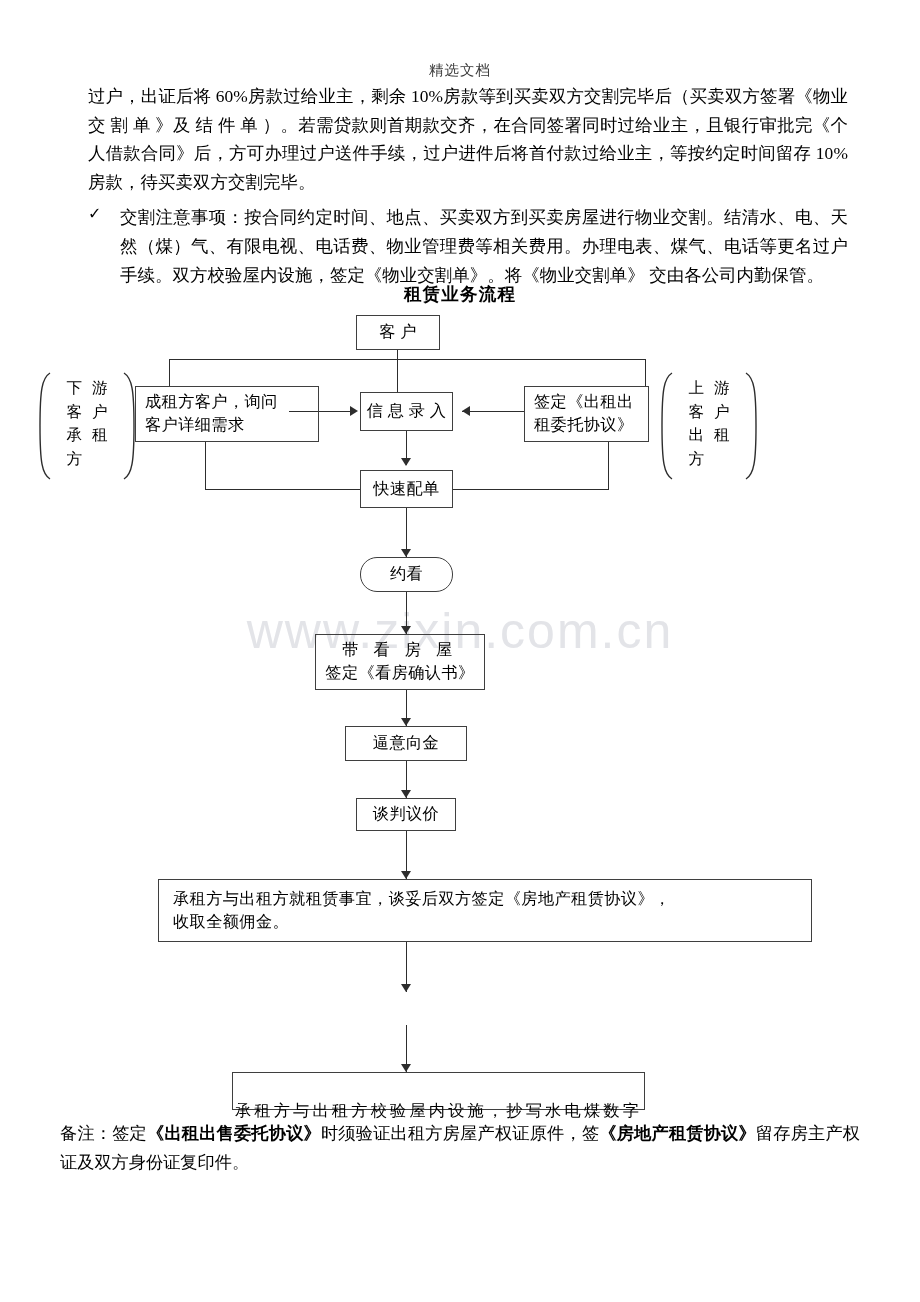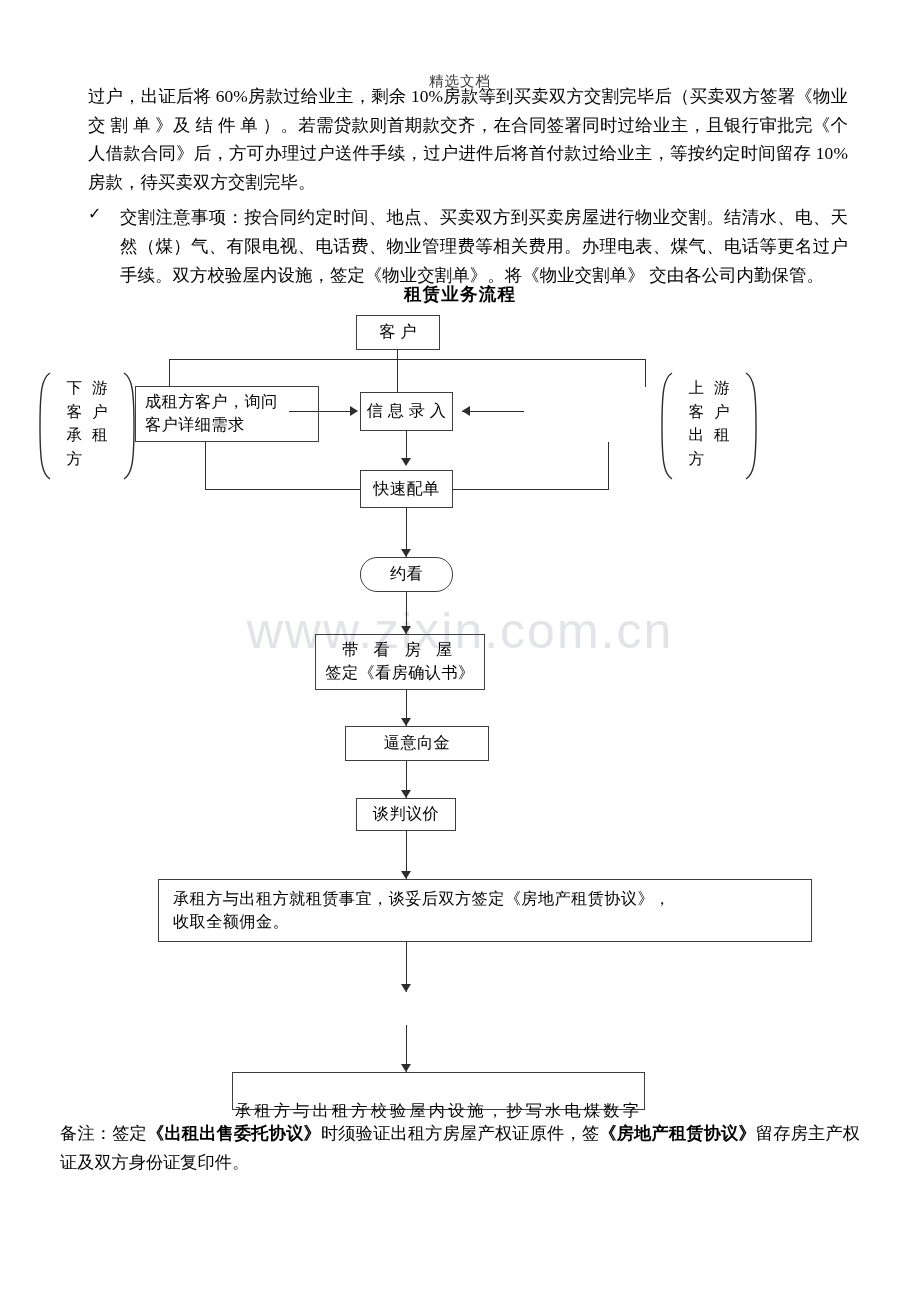--- a/index.html
+++ b/index.html
@@ -12,21 +12,21 @@
     height: 1302px;
     position: relative;
     font-family: "Liberation Serif", "DejaVu Serif", serif;
     color: #000000;
     overflow: hidden;
   }
 
   
   .page-header {
     position: absolute;
-    top: 72px;
+    top: 61px;
     left: 0;
     width: 920px;
     text-align: center;
     font-size: 14.5px;
     letter-spacing: 1px;
     color: #3a3a3a;
   }
 
   
   .prose {
@@ -302,39 +302,43 @@
 
   <div class="node" style="left:356px; top:315px; width:84px; height:35px;">
     <span class="ln">客  户</span>
   </div>
 
   <div class="node left-text" style="left:135px; top:386px; width:184px; height:56px;">
     <span class="ln">成租方客户，询问</span>
     <span class="ln">客户详细需求</span>
   </div>
 
+  <div class="node left-text" style="left:524px; top:386px; width:125px; height:56px;">
+    <span class="ln">签定《出租出</span>
+    <span class="ln">租委托协议》</span>
+  </div>
 
   <div class="node" style="left:360px; top:392px; width:93px; height:39px;">
     <span class="ln">信 息 录 入</span>
   </div>
 
   <div class="node" style="left:360px; top:470px; width:93px; height:38px;">
     <span class="ln">快速配单</span>
   </div>
 
   <div class="node" style="left:360px; top:557px; width:93px; height:35px;border-radius:17px;">
     <span class="ln">约看</span>
   </div>
 
   <div class="node" style="left:315px; top:634px; width:170px; height:56px;">
     <span class="ln wide-space">带 看 房 屋</span>
     <span class="ln">签定《看房确认书》</span>
   </div>
 
-  <div class="node" style="left:345px; top:726px; width:144px; height:35px;">
+  <div class="node" style="left:345px; top:726px; width:122px; height:35px;">
     <span class="ln">逼意向金</span>
   </div>
 
   <div class="node" style="left:356px; top:798px; width:100px; height:33px;">
     <span class="ln">谈判议价</span>
   </div>
 
   <div class="node left-text" style="left:158px; top:879px; width:654px; height:63px; padding-left:14px;">
     <span class="ln">承租方与出租方就租赁事宜，谈妥后双方签定《房地产租赁协议》，</span>
     <span class="ln">收取全额佣金。</span>

